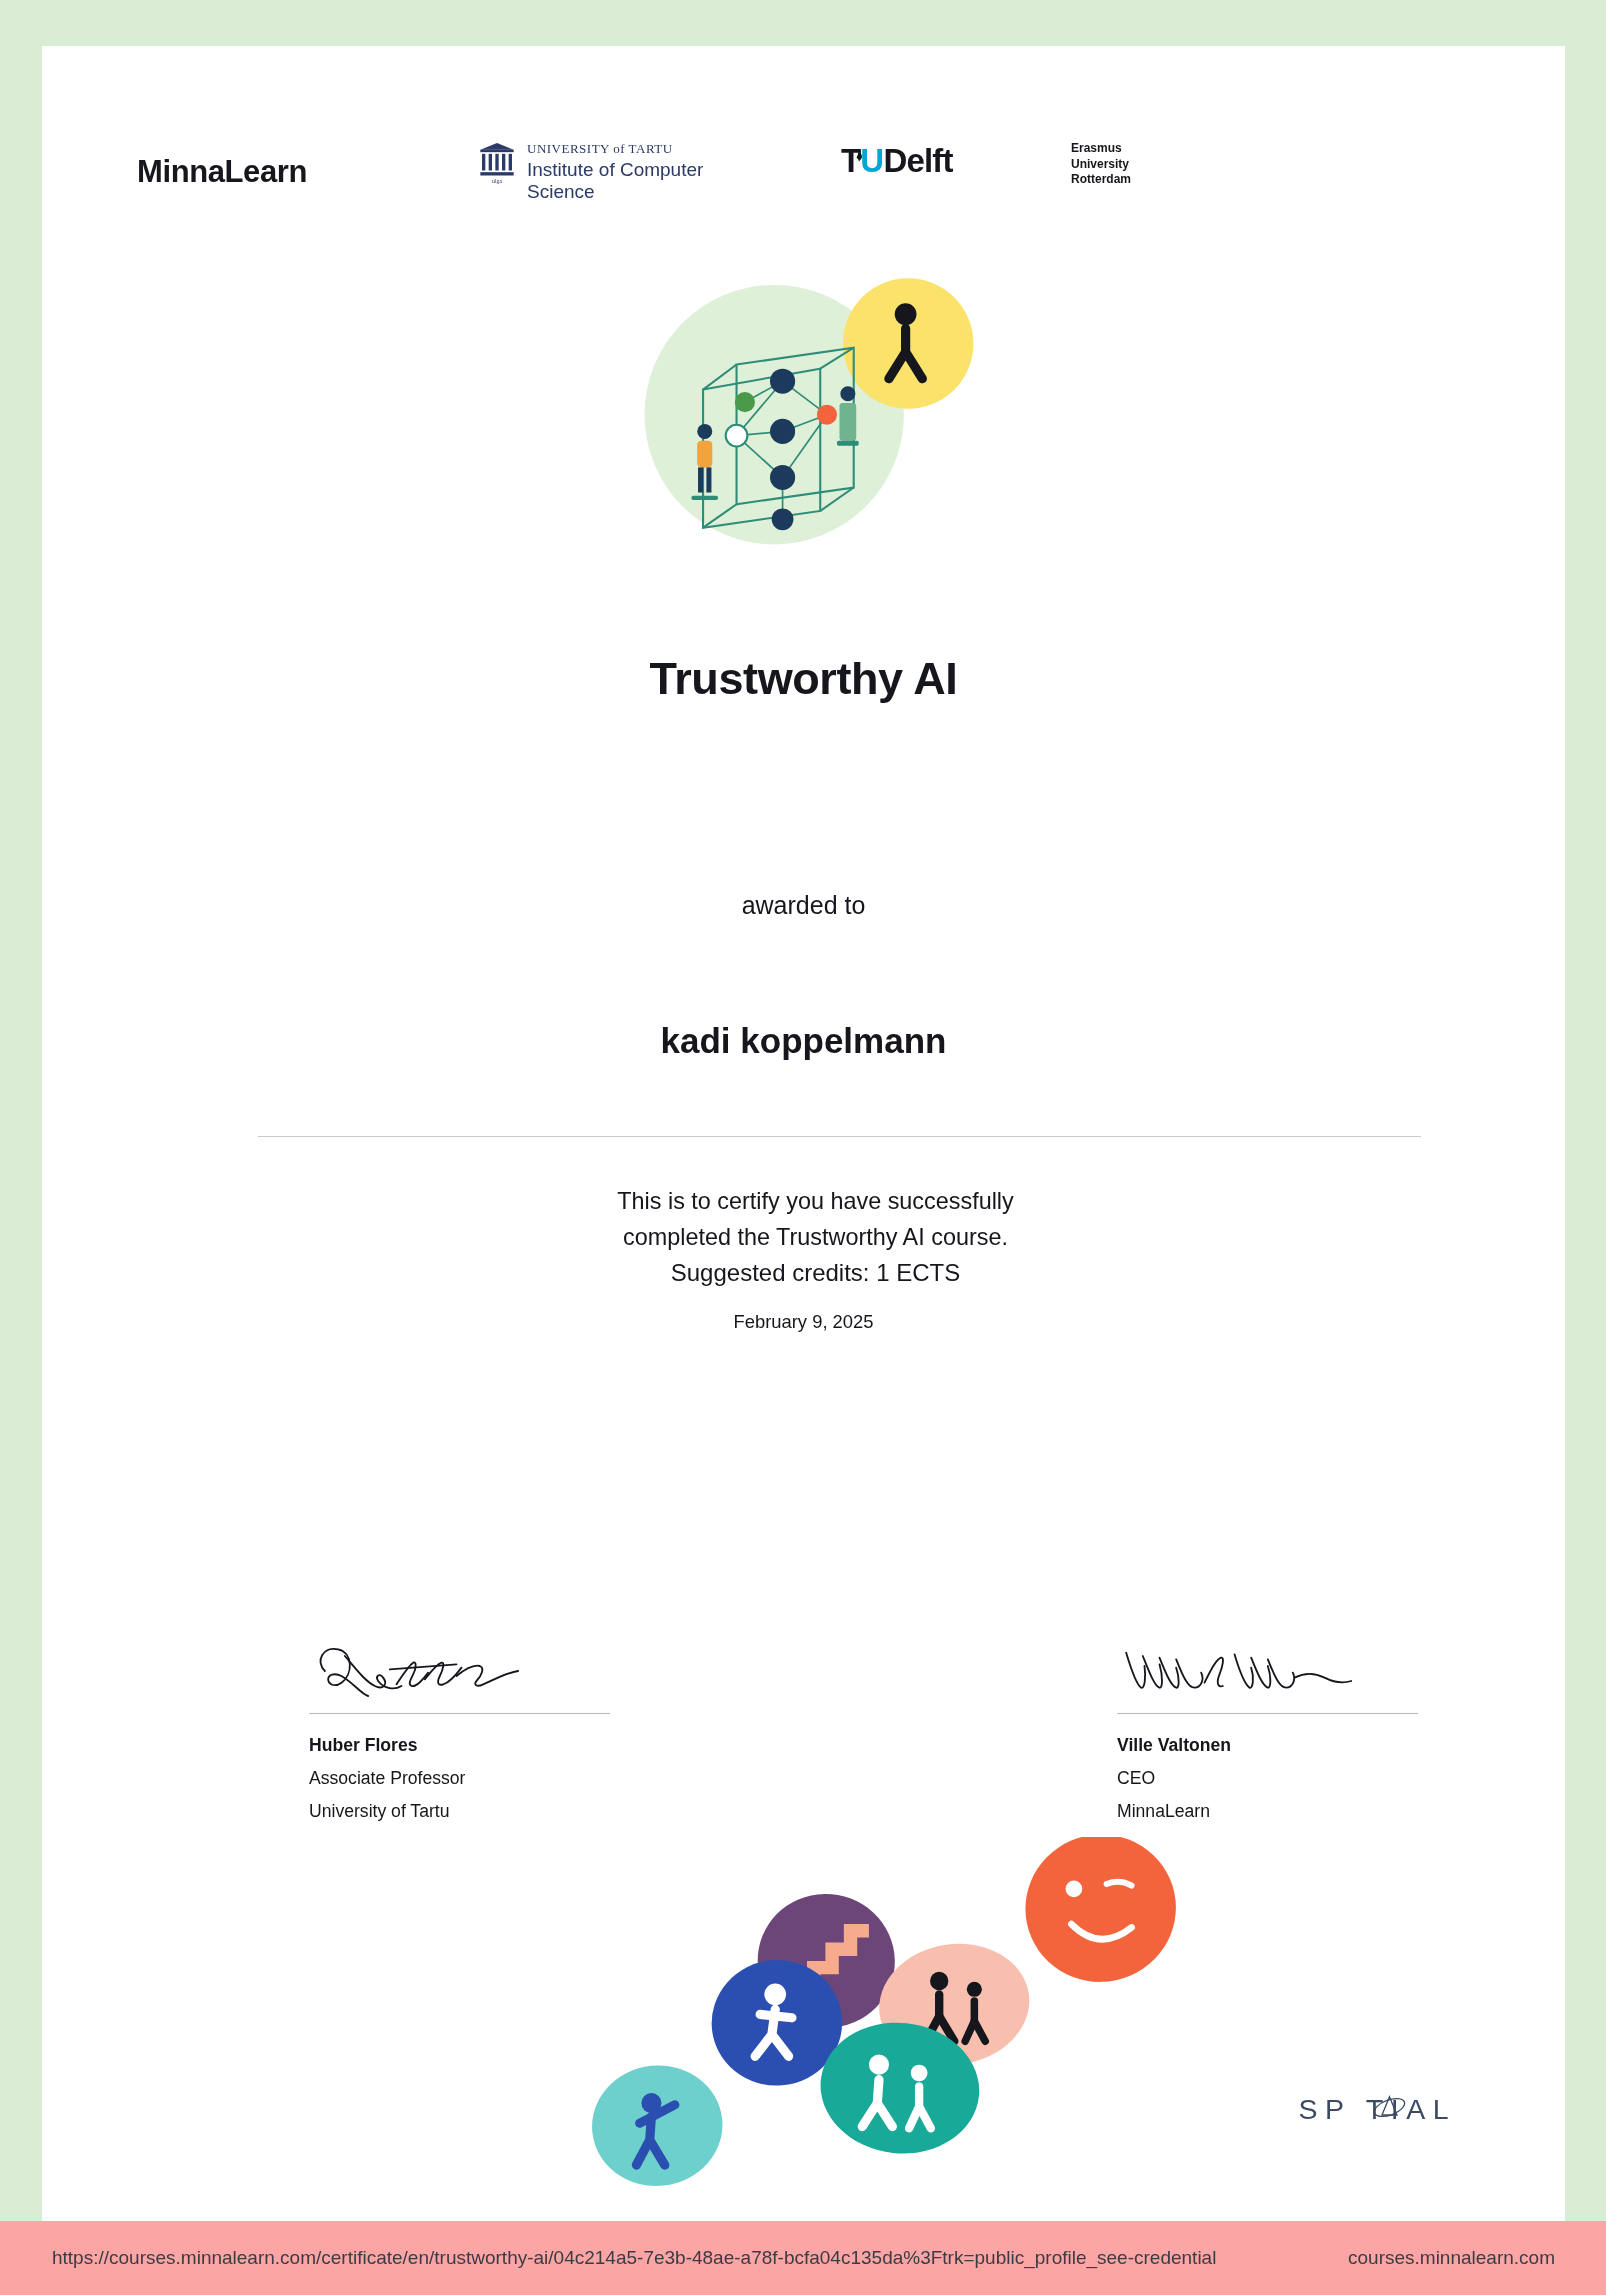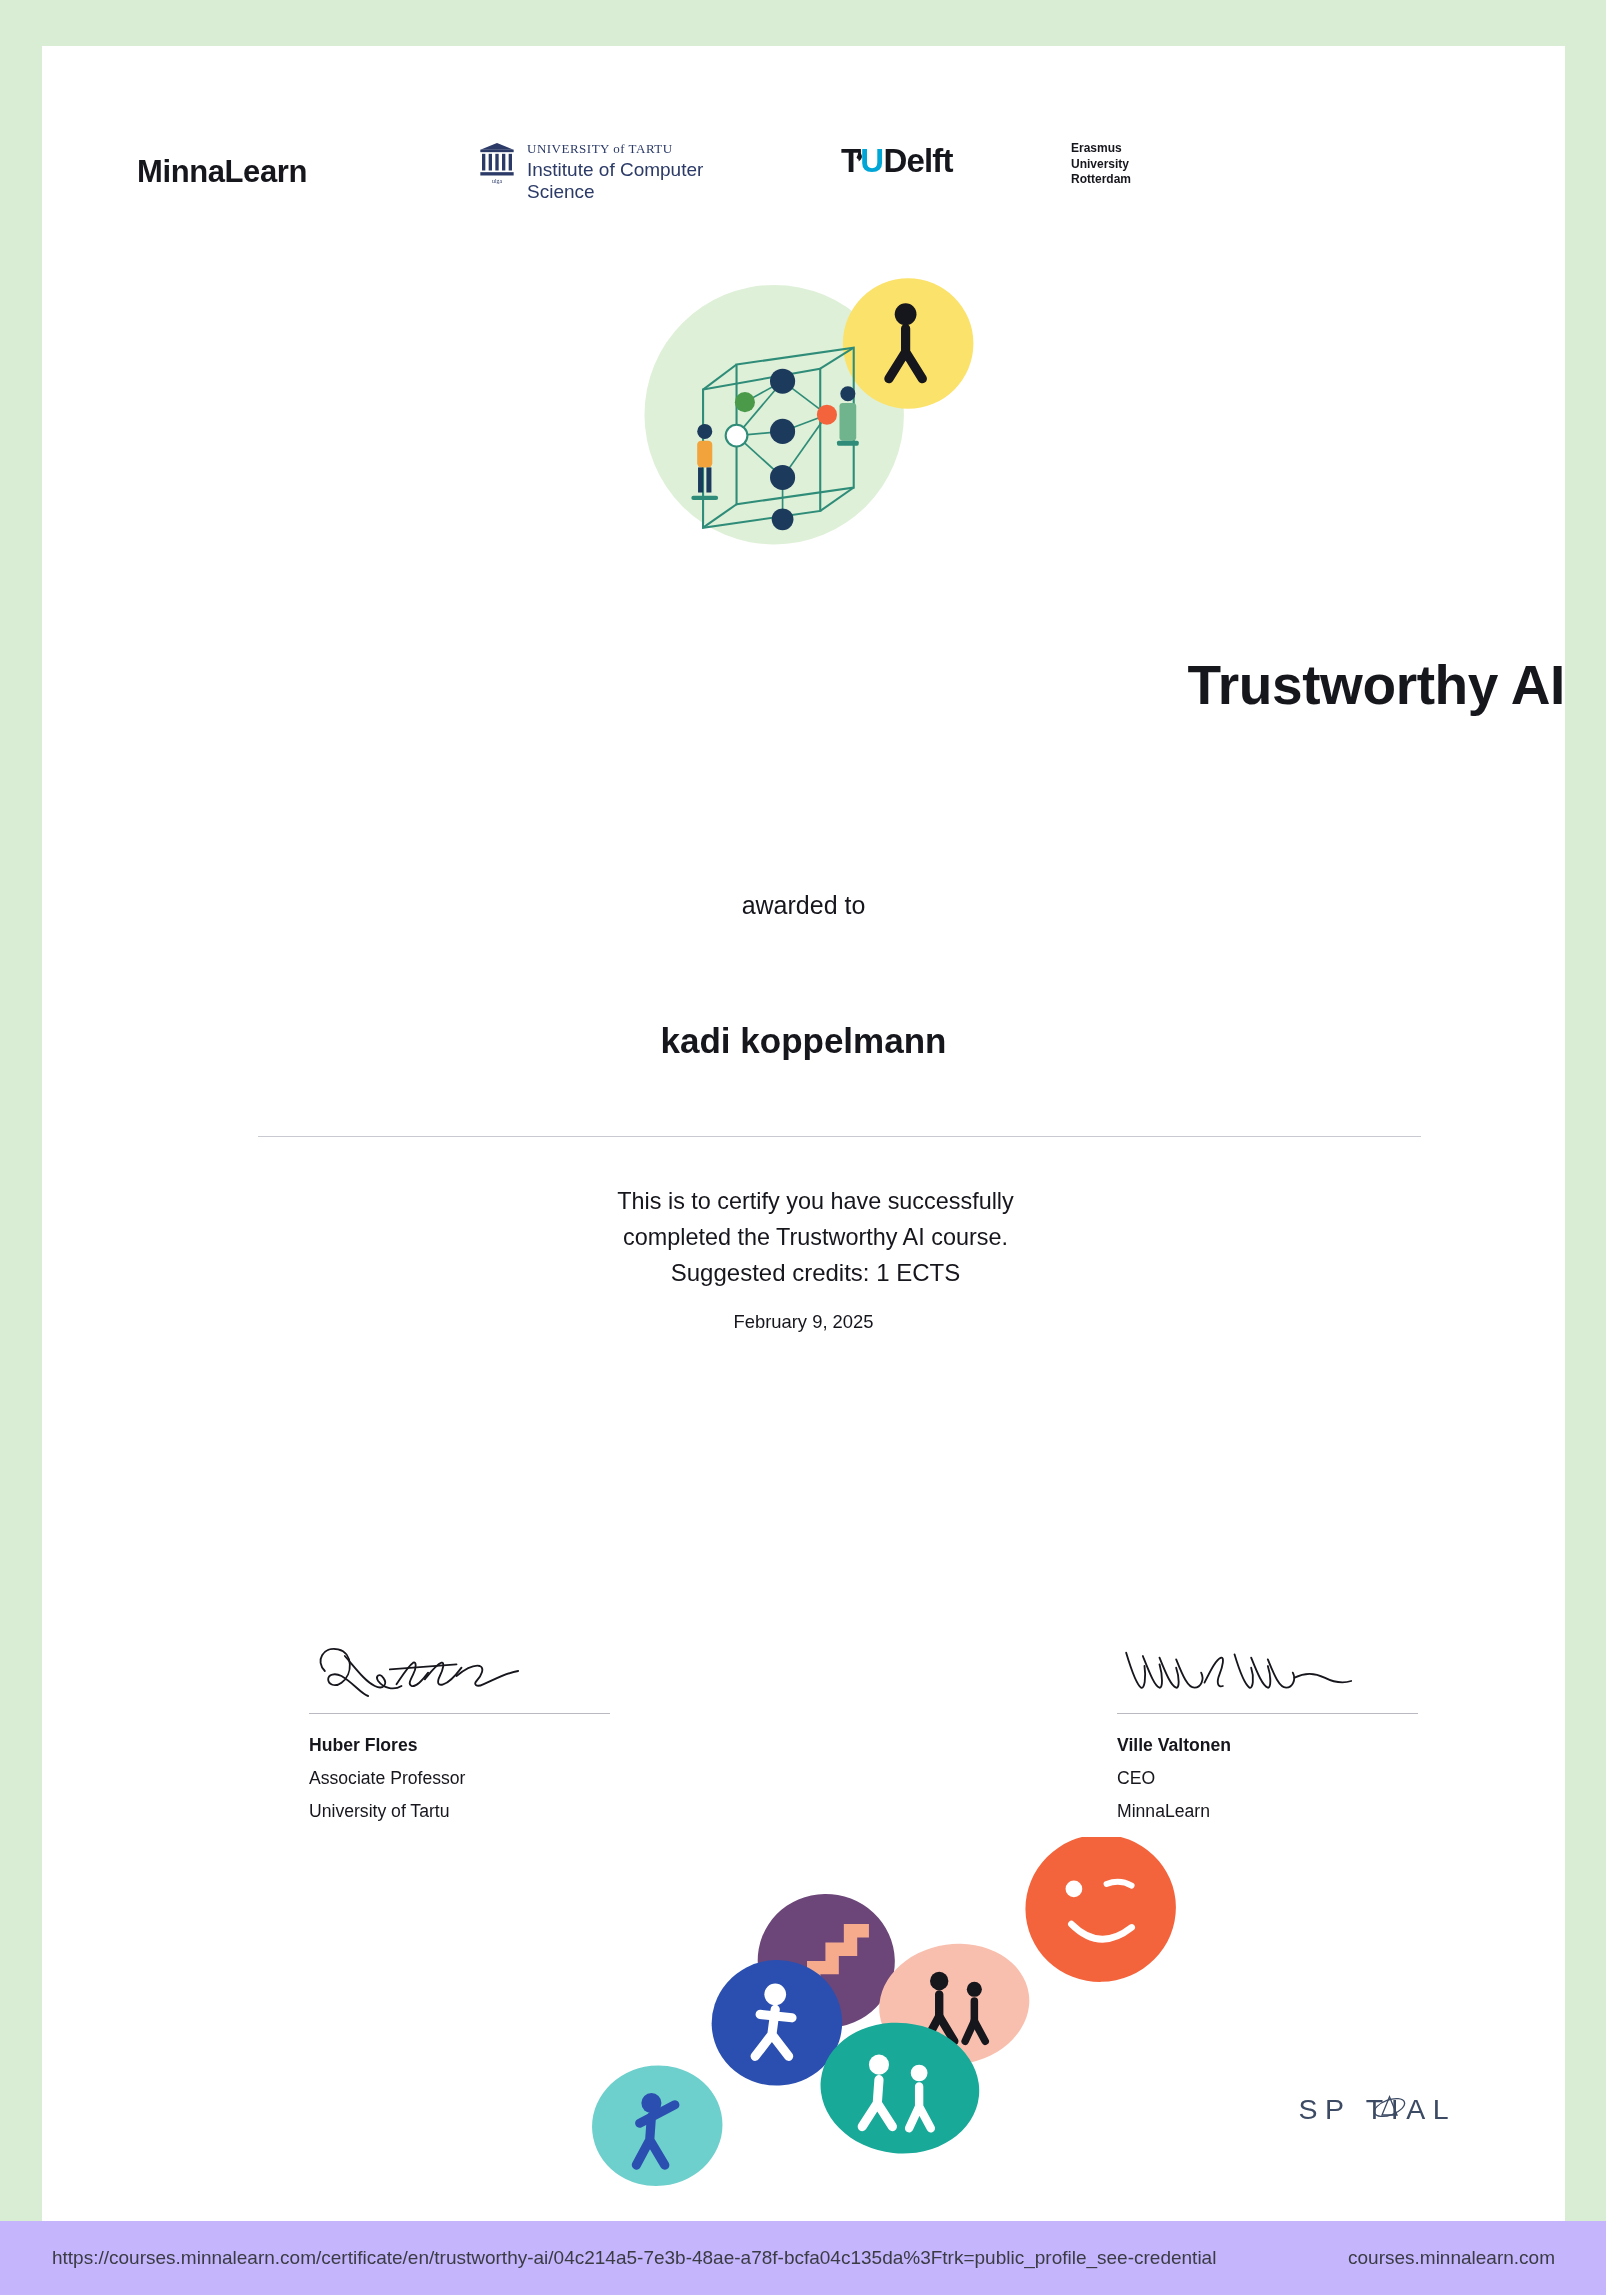--- a/index.html
+++ b/index.html
@@ -141,22 +141,22 @@
     width: 385px;
     height: 285px;
     margin: 0 auto;
   }
 
   
   .title {
     position: absolute;
     top: 607px;
     width: 100%;
-    text-align: right;
-    font-size: 55px;
+    text-align: center;
+    font-size: 45px;
     font-weight: bold;
     color: #16161d;
     letter-spacing: -0.4px;
   }
   .subtitle {
     position: absolute;
     top: 695px;
     width: 100%;
     text-align: center;
     font-size: 38px;
@@ -258,21 +258,21 @@
 
   
   .statusbar {
     position: absolute;
     left: 0;
     bottom: 0;
     width: 1607px;
     height: 74px;
     display: flex;
     align-items: center;
-    background: #c4b5fd;
+    background: #fca5a5;
   }
   .status-url {
     position: absolute;
     left: 52px;
     font-size: 19px;
     color: #3b3b44;
     white-space: nowrap;
   }
   .status-host {
     position: absolute;

